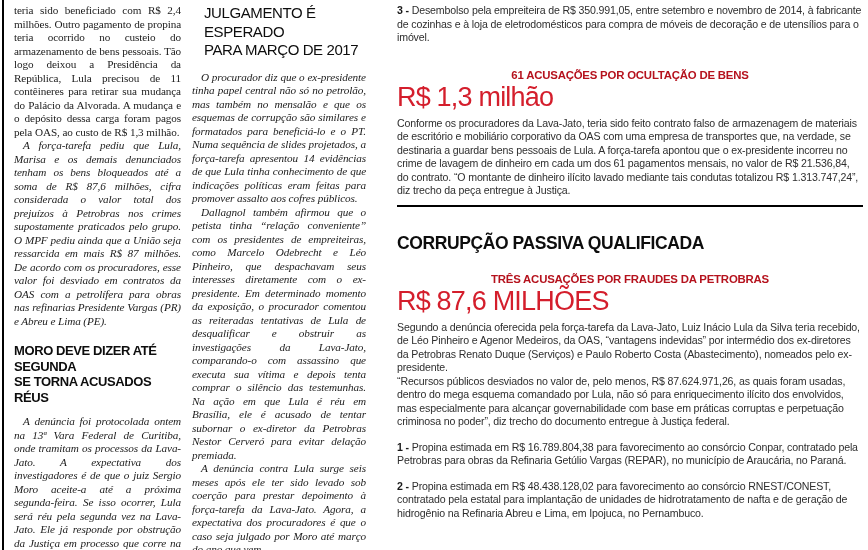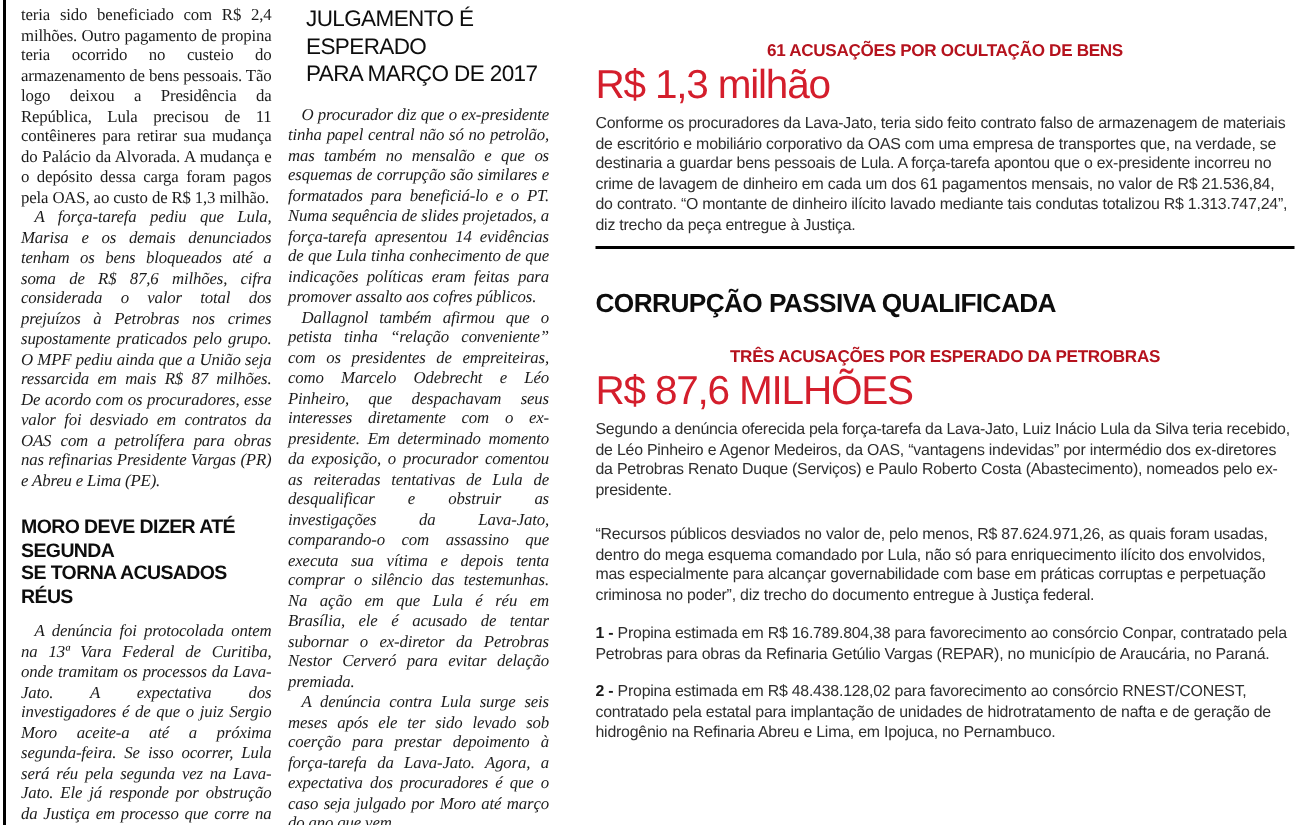--- a/index.html
+++ b/index.html
@@ -44,21 +44,21 @@
     font-weight:700;font-size:11.4px;line-height:13px;letter-spacing:-0.2px;
     color:#b5121d;margin:0;text-align:center;
   }
   .kicker1{margin-top:24px;}
   .kicker2{margin-top:20px;}
   .amount{
     font-weight:400;font-size:27px;line-height:28px;letter-spacing:-0.8px;
     color:#d41e2c;margin:1px 0 0;
   }
   .ibody{margin-top:6px;}
-  .ibody.cont{margin-top:16px;}
+  .ibody.cont{margin-top:0;}
   .rule{border:0;border-top:2px solid #000;margin:7px 0 0;width:466px;}
   .sec-header{
     font-weight:700;font-size:17.5px;line-height:20px;letter-spacing:-0.4px;
     color:#0d0d0d;margin:26px 0 0;
   }
   .item{margin-top:12px;}
 </style>
 </head>
 <body>
 
@@ -76,30 +76,31 @@
 
   <section id="col2" class="col">
     <h2 class="headline"><span>JULGAMENTO É ESPERADO</span><br><span>PARA MARÇO DE 2017</span></h2>
     <p class="serif ind">O procurador diz que o ex-presidente tinha papel central não só no petrolão, mas também no mensalão e que os esquemas de corrupção são similares e formatados para beneficiá-lo e o PT. Numa sequência de slides projetados, a força-tarefa apresentou 14 evidências de que Lula tinha conhecimento de que indicações políticas eram feitas para promover assalto aos cofres públicos.</p>
     <p class="serif ind">Dallagnol também afirmou que o petista tinha “relação conveniente” com os presidentes de empreiteiras, como Marcelo Odebrecht e Léo Pinheiro, que despachavam seus interesses diretamente com o ex-presidente. Em determinado momento da exposição, o procurador comentou as reiteradas tentativas de Lula de desqualificar e obstruir as investigações da Lava-Jato, comparando-o com assassino que executa sua vítima e depois tenta comprar o silêncio das testemunhas. Na ação em que Lula é réu em Brasília, ele é acusado de tentar subornar o ex-diretor da Petrobras Nestor Cerveró para evitar delação premiada.</p>
     <p class="serif ind">A denúncia contra Lula surge seis meses após ele ter sido levado sob coerção para prestar depoimento à força-tarefa da Lava-Jato. Agora, a expectativa dos procuradores é que o caso seja julgado por Moro até março do ano que vem.</p>
   </section>
 
   <section id="infobox">
 
+    <p class="item" style="margin-top:0;"><b>3 -</b> <span>Desembolso pela empreiteira de R$ 350.991,05, entre setembro e novembro de 2014, à fabricante de cozinhas e à loja de eletrodomésticos para compra de móveis de decoração e de utensílios para o imóvel.</span></p>
 
     <div class="kicker kicker1">61 ACUSAÇÕES POR OCULTAÇÃO DE BENS</div>
     <div class="amount">R$ 1,3 milhão</div>
     <p class="ibody">Conforme os procuradores da Lava-Jato, teria sido feito contrato falso de armazenagem de materiais de escritório e mobiliário corporativo da OAS com uma empresa de transportes que, na verdade, se destinaria a guardar bens pessoais de Lula. A força-tarefa apontou que o ex-presidente incorreu no crime de lavagem de dinheiro em cada um dos 61 pagamentos mensais, no valor de R$ 21.536,84, do contrato. “O montante de dinheiro ilícito lavado mediante tais condutas totalizou R$ 1.313.747,24”, diz trecho da peça entregue à Justiça.</p>
 
     <hr class="rule">
 
     <h2 class="sec-header">CORRUPÇÃO PASSIVA QUALIFICADA</h2>
 
-    <div class="kicker kicker2">TRÊS ACUSAÇÕES POR ESPERADO DA PETROBRAS</div>
+    <div class="kicker kicker2">TRÊS ACUSAÇÕES POR FRAUDES DA PETROBRAS</div>
     <div class="amount">R$ 87,6 MILHÕES</div>
     <p class="ibody">Segundo a denúncia oferecida pela força-tarefa da Lava-Jato, Luiz Inácio Lula da Silva teria recebido, de Léo Pinheiro e Agenor Medeiros, da OAS, “vantagens indevidas” por intermédio dos ex-diretores da Petrobras Renato Duque (Serviços) e Paulo Roberto Costa (Abastecimento), nomeados pelo ex-presidente.</p>
     <p class="ibody cont">“Recursos públicos desviados no valor de, pelo menos, R$ 87.624.971,26, as quais foram usadas, dentro do mega esquema comandado por Lula, não só para enriquecimento ilícito dos envolvidos, mas especialmente para alcançar governabilidade com base em práticas corruptas e perpetuação criminosa no poder”, diz trecho do documento entregue à Justiça federal.</p>
 
     <p class="item"><b>1 -</b> <span>Propina estimada em R$ 16.789.804,38 para favorecimento ao consórcio Conpar, contratado pela Petrobras para obras da Refinaria Getúlio Vargas (REPAR), no município de Araucária, no Paraná.</span></p>
     <p class="item"><b>2 -</b> <span>Propina estimada em R$ 48.438.128,02 para favorecimento ao consórcio RNEST/CONEST, contratado pela estatal para implantação de unidades de hidrotratamento de nafta e de geração de hidrogênio na Refinaria Abreu e Lima, em Ipojuca, no Pernambuco.</span></p>
 
   </section>
 
 </div>

